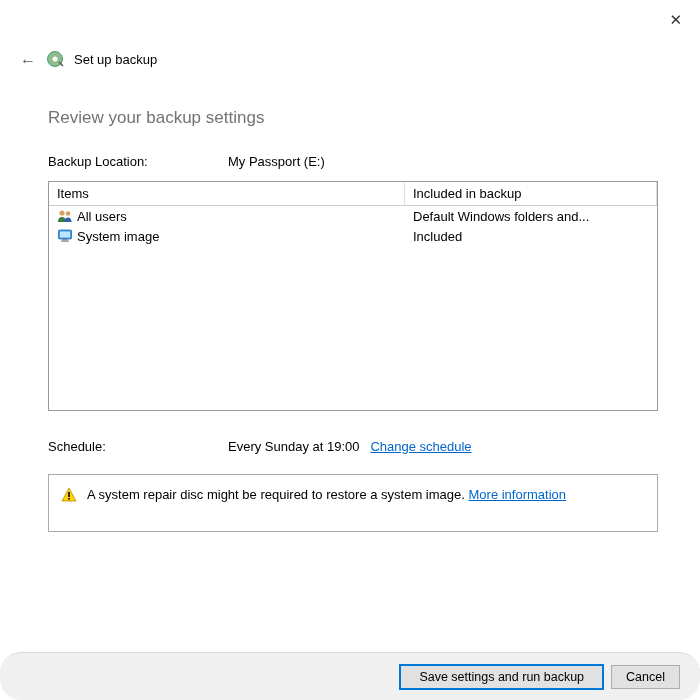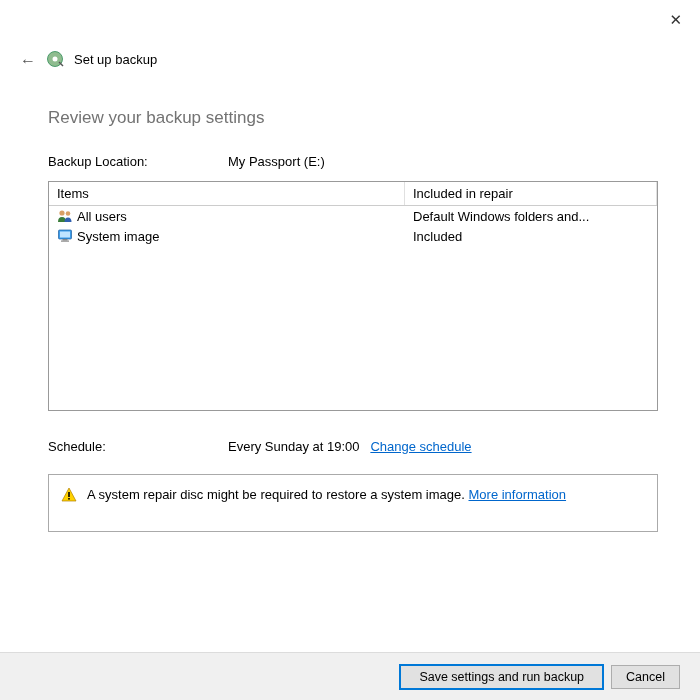--- a/index.html
+++ b/index.html
@@ -97,20 +97,21 @@
     position: absolute;
     left: 0; right: 0; bottom: 0;
     height: 48px;
     background: #f0f0f0;
     border-top: 1px solid #dcdcdc;
     display: flex;
     justify-content: flex-end;
     align-items: center;
     padding-right: 20px;
     gap: 8px;
+    border-radius: 21px;
   }
   .btn {
     height: 24px;
     padding: 0 14px;
     font-family: inherit;
     font-size: 12.5px;
     border: 1px solid #adadad;
     background: #e1e1e1;
     cursor: pointer;
   }
@@ -142,21 +143,21 @@
 
   <div class="row">
     <div class="label-col">Backup Location:</div>
     <div>My Passport (E:)</div>
   </div>
 
 
   <div class="table-box">
     <div class="table-head">
       <div class="th th-items">Items</div>
-      <div class="th th-incl">Included in repair</div>
+      <div class="th th-incl">Included in backup</div>
     </div>
 
     <div class="tr">
       <div class="td-items">
         <span class="mini-icon">
           <svg viewBox="0 0 16 16">
             <circle cx="5" cy="5" r="2.6" fill="#d9a066"></circle>
             <path d="M1 14 Q1 9 5 9 Q9 9 9 14 Z" fill="#3a7d3a"></path>
             <circle cx="11" cy="5.5" r="2.3" fill="#d9a066"></circle>
             <path d="M7.5 14 Q7.5 9.5 11 9.5 Q14.5 9.5 14.5 14 Z" fill="#3060b0"></path>

